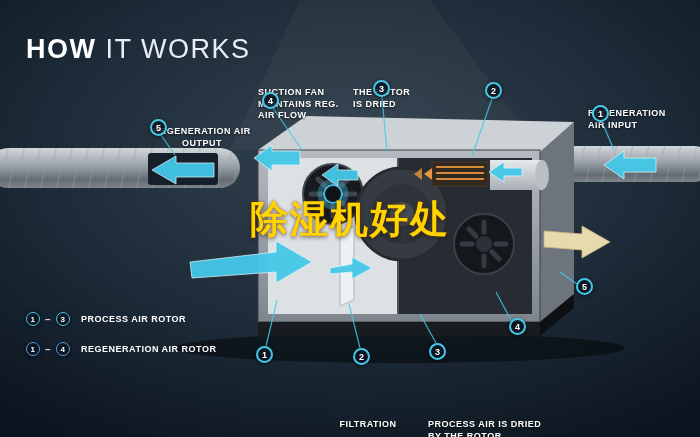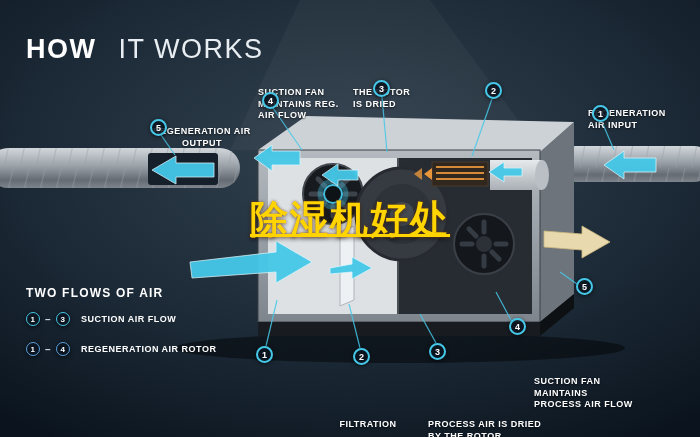--- a/index.html
+++ b/index.html
@@ -4,40 +4,39 @@
 <style>
   html,body{margin:0;padding:0;background:#0a1220;}
   .stage{
     position:relative;width:700px;height:437px;overflow:hidden;
     font-family:"Liberation Sans",sans-serif;
     background:radial-gradient(ellipse 560px 330px at 50% 36%, #33424f 0%, #1d2b38 55%, #0b141e 100%);
   }
   .art{position:absolute;left:0;top:0;}
   .title{position:absolute;left:26px;top:16px;color:#fff;font-size:27px;letter-spacing:1.5px;}
   .title .b{font-weight:700;}
-  .title .l{font-weight:300;margin-left:22px;color:#e9eef3;}
+  .title .l{font-weight:300;margin-left:9px;color:#e9eef3;}
   .lbl{
     position:absolute;color:#fff;font-size:9px;font-weight:700;
     letter-spacing:.5px;line-height:1.3;text-transform:uppercase;
     text-shadow:0 1px 2px rgba(0,0,0,.6);
     margin-top:42px;
   }
   .badge{
     position:absolute;width:17px;height:17px;border-radius:50%;
     border:2px solid var(--accent);background:rgba(10,20,32,.88);
     color:#fff;font-size:9px;font-weight:700;
     display:flex;align-items:center;justify-content:center;
     box-shadow:0 1px 4px rgba(0,0,0,.6);box-sizing:border-box;
   }
   .overlay-text{
     position:absolute;left:225px;top:194px;width:250px;text-align:center;
     font-size:38px;font-weight:700;color:var(--overlay-text);letter-spacing:2px;
     text-shadow:0 0 3px rgba(130,60,0,.65), 0 2px 4px rgba(0,0,0,.4);
     font-family:"DejaVu Sans","Liberation Sans",sans-serif;
-    text-decoration:underline;
   }
   .legend-title{position:absolute;left:26px;top:286px;color:#fff;font-size:12px;font-weight:700;letter-spacing:1.2px;}
   .legend-row{position:absolute;left:26px;display:flex;align-items:center;gap:5px;color:#fff;font-size:9px;font-weight:700;letter-spacing:.5px;}
   .badge.sbadge{position:static;width:14px;height:14px;font-size:8px;border-width:1.5px;}
   .badge.regen{border-color:var(--regen-accent);}
   .legend-row .dash{color:#cfd8e0;font-size:10px;}
   .legend-row .lab{margin-left:6px;}
   
   .arrow{fill:var(--accent);stroke:#d9f5fb;stroke-width:.8;stroke-linejoin:round;opacity:.95;}
   .arrow-cream{fill:#e9d9ae;stroke:#cdb87e;stroke-width:.8;stroke-linejoin:round;}
@@ -197,29 +196,27 @@
 
   <div class="badge" style="left:256px;top:346px;">1</div>
 
   <div class="badge" style="left:353px;top:348px;">2</div>
   <div class="lbl" style="left:338px;top:377px;width:60px;text-align:center;">FILTRATION</div>
 
   <div class="badge" style="left:429px;top:343px;">3</div>
   <div class="lbl" style="left:428px;top:377px;width:125px;">PROCESS AIR IS DRIED BY THE ROTOR</div>
 
   <div class="badge" style="left:509px;top:318px;">4</div>
-  <div class="lbl" style="left:534px;top:334px;width:100px;">SUCTION FAN MAINTAINS PROCESS AIR FLOW</div>
-
-  <div class="legend-title">TWO FLOWS OF AIR</div>
+
 
   <div class="legend-row" style="top:312px;">
     <span class="badge sbadge">1</span>
     <span class="dash">–</span>
     <span class="badge sbadge">3</span>
-    <span class="lab">SUCTION AIR FLOW</span>
+    <span class="lab">PROCESS AIR ROTOR</span>
   </div>
 
   <div class="legend-row" style="top:342px;">
     <span class="badge sbadge regen">1</span>
     <span class="dash">–</span>
     <span class="badge sbadge regen">4</span>
     <span class="lab">REGENERATION AIR ROTOR</span>
   </div>
 
 </div>

